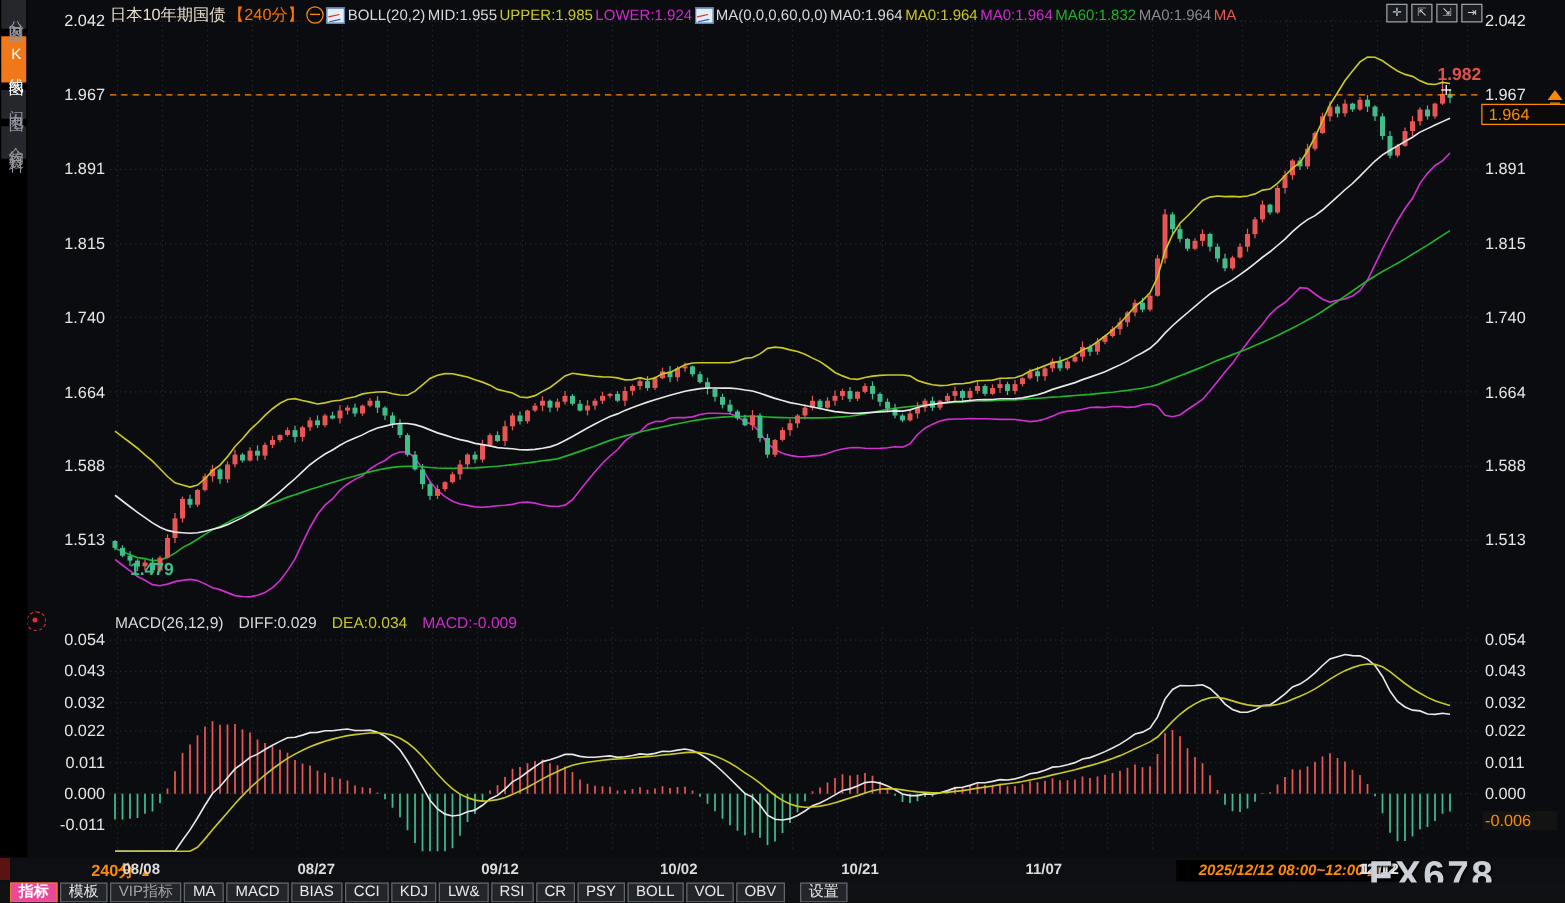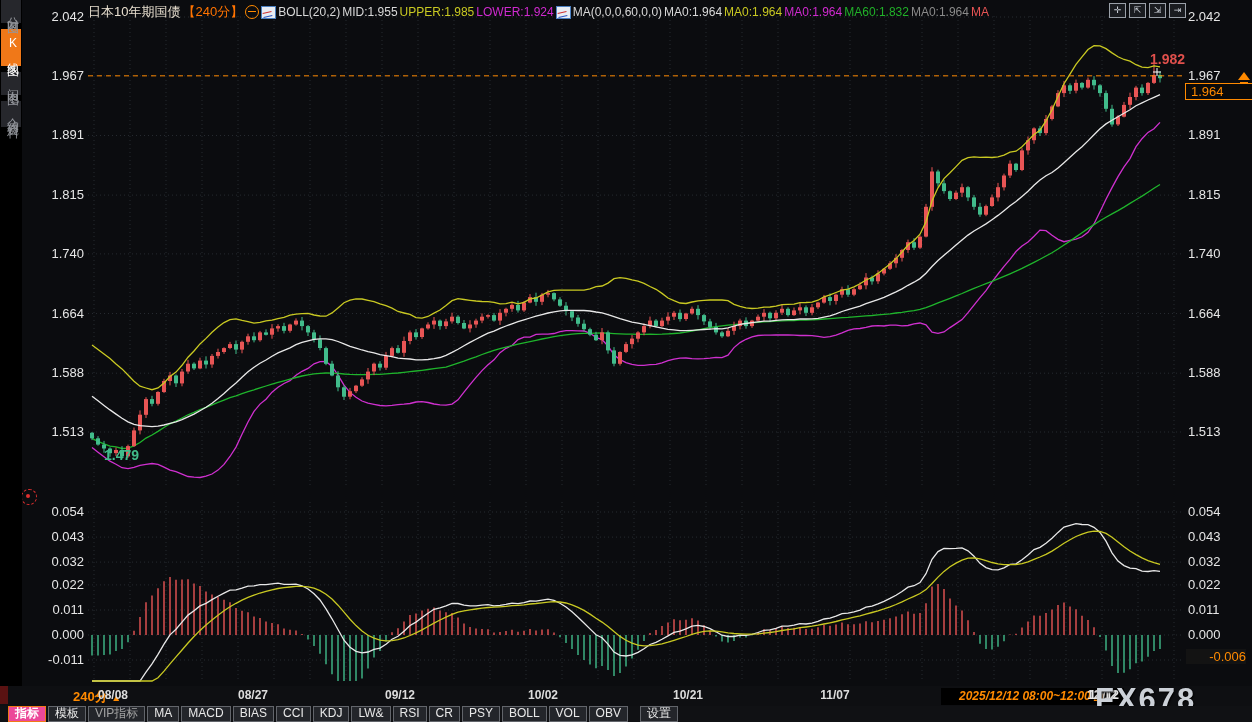--- a/index.html
+++ b/index.html
@@ -34,21 +34,21 @@
   .tr-ic{width:15px;height:13px;border:1px solid #9aa0a8;background:#1a1c20;color:#c9ced5;
     font-size:9px;line-height:12px;text-align:center;cursor:pointer;}
   
   .ylab{position:absolute;height:14px;font-size:13px;color:#e6e6e6;line-height:14px;}
   .ylab-l{width:54px;text-align:right;left:30px;}
   .ylab-r{left:1188px;text-align:left;width:60px;}
   
   #price-badge{left:1185px;top:83px;width:62px;height:15px;border:1px solid #ff8a00;background:#0a0a0a;
     color:#ff8a00;font-size:13px;line-height:15px;padding-left:5px;z-index:4;}
   #macd-badge{left:1186px;top:649px;width:58px;height:15px;background:#131313;color:#ff8a00;
-    font-size:13px;line-height:15px;padding-left:2px;z-index:4;text-align:right;}
+    font-size:13px;line-height:15px;padding-left:2px;z-index:4;}
   #high-label{left:1150px;top:51px;color:#e0504c;font-weight:bold;font-size:14px;}
   #low-label{left:104px;top:447px;color:#41bc8b;font-weight:bold;font-size:14px;}
   #macd-header{left:92px;top:491px;font-size:12.5px;display:flex;gap:12px;white-space:nowrap;}
   #ind-dot{left:21px;top:489px;width:14px;height:14px;border:1px dashed #e03030;border-radius:50%;}
   #ind-dot::after{content:"";position:absolute;left:4px;top:4px;width:4px;height:4px;border-radius:50%;background:#e03030;}
   
   #axis-row{position:absolute;left:0;top:686px;width:1252px;height:20px;background:#0e0f12;z-index:3;}
   #maroon-sq{left:0;top:0;width:8px;height:18px;background:#5a1212;}
   #period-label{left:73px;top:2px;color:#ff8a00;font-weight:bold;font-size:13px;cursor:pointer;}
   #period-label .tri{color:#ff8a00;font-size:10px;}
@@ -768,20 +768,26 @@
       <div class="ylab ylab-r" style="top: 577.906px;">0.022</div>
       <div class="ylab ylab-r" style="top: 602.953px;">0.011</div>
       <div class="ylab ylab-r" style="top: 628px;">0.000</div>
     </div>
 
   <div class="abs" id="high-label">1.982</div>
   <div class="abs" id="low-label">1.479</div>
   <div class="abs" id="price-badge">1.964</div>
   <div class="abs" id="macd-badge">-0.006</div>
 
+  <div class="abs" id="macd-header">
+    <span class="h-white">MACD(26,12,9)</span>
+    <span class="h-white">DIFF:0.029</span>
+    <span class="h-yellow">DEA:0.034</span>
+    <span class="h-magenta">MACD:-0.009</span>
+  </div>
 
   <div class="abs" id="ind-dot"></div>
 
   <div id="axis-row">
     <div class="abs" id="maroon-sq"></div>
     <div class="abs" id="period-label"><span>240分</span> <span class="tri">▲</span></div>
     <div class="abs" id="session">2025/12/12 08:00~12:00 五</div>
     <div class="abs" id="session-extra">12/12</div>
   <div class="xlab" style="left: 113px;">08/08</div>
       <div class="xlab" style="left: 253px;">08/27</div>

